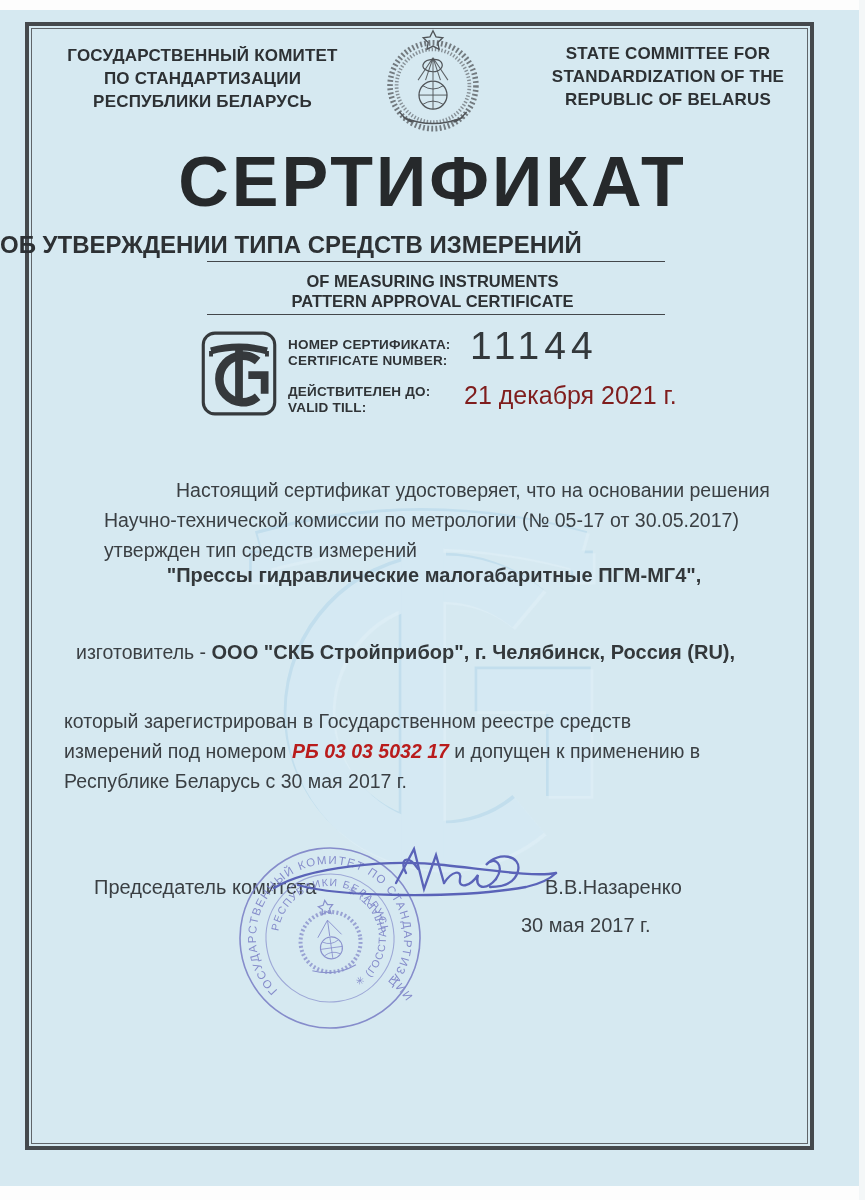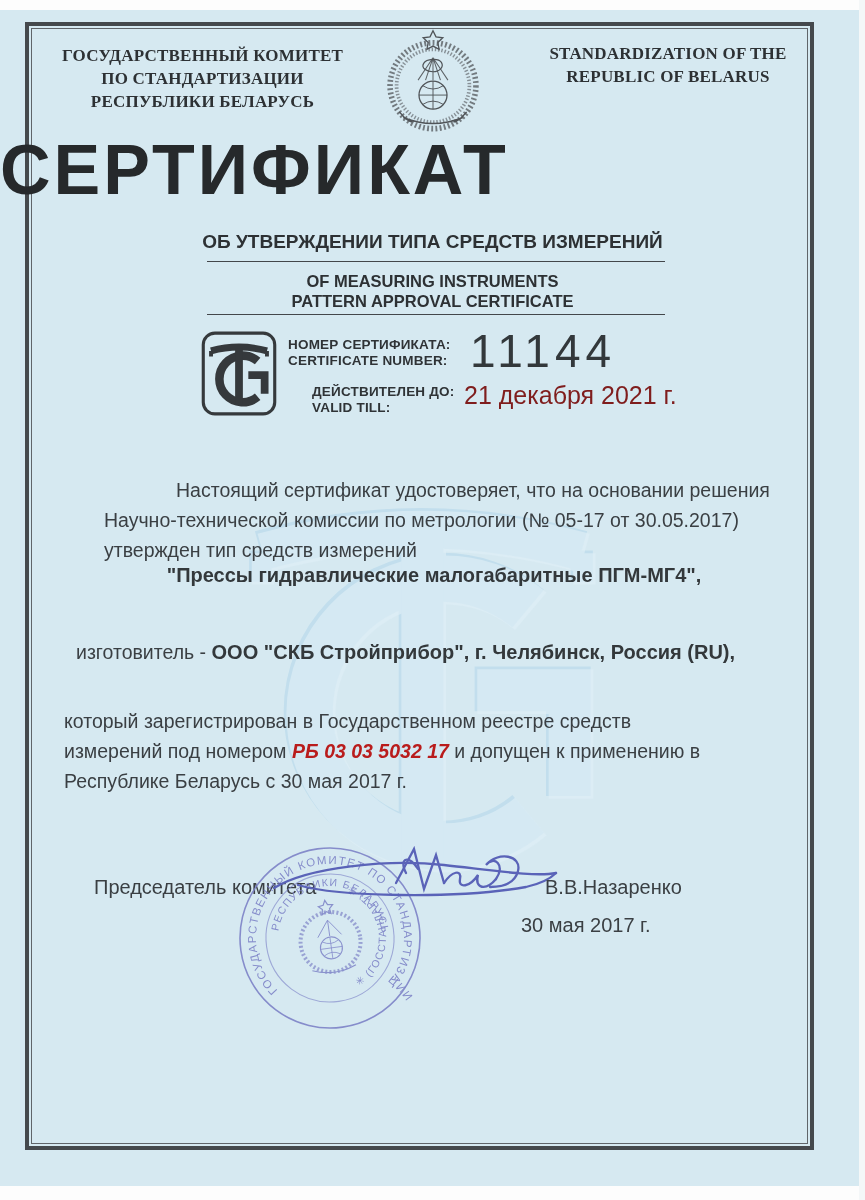--- a/index.html
+++ b/index.html
@@ -13,42 +13,42 @@
   .scan-edge-top{position:absolute;left:0;top:0;width:100%;height:10px;background:#fdfdfd;}
   .scan-edge-bottom{position:absolute;left:0;top:1186px;width:100%;height:14px;background:#fdfdfd;}
   .scan-edge-right{position:absolute;left:859px;top:0;width:6px;height:100%;background:#f4f7f8;}
 
   .frame{
     position:absolute; left:25px; top:22px; width:781px; height:1120px;
     border:4px solid #45494d;
   }
   .frame-inner{position:absolute; inset:2px; border:1px solid #60656a;}
 
-  .hdr{position:absolute; text-align:center; font-weight:bold; font-size:17px; line-height:23px; color:#2d3134; letter-spacing:.2px;font-family:Liberation Serif, serif;}
+  .hdr{position:absolute; text-align:center; font-weight:bold; font-size:17px; line-height:23px; color:#2d3134; letter-spacing:.2px;}
   .hdr-left{left:50px; top:44px; width:305px;}
   .hdr-right{left:522px; top:42px; width:292px;}
 
   .emblem{position:absolute; left:374px; top:26px; width:118px; height:112px; color:#505458;}
 
   .title{
-    position:absolute; left:0; top:130px; width:100%;
-    text-align:left; font-size:70px; font-weight:bold; letter-spacing:3px; color:#26292b;
+    position:absolute; left:0; top:142px; width:100%;
+    text-align:center; font-size:70px; font-weight:bold; letter-spacing:3px; color:#26292b;
   }
-  .subtitle-ru{position:absolute; left:0; top:231px; width:100%; text-align:center; font-size:19px; font-weight:bold; color:#2d3134;}
+  .subtitle-ru{position:absolute; left:0; top:231px; width:100%; font-size:24px; font-weight:bold; color:#2d3134;}
   .rule{position:absolute; height:1px; background:#43474b;}
   .rule-1{left:207px; top:261px; width:458px;}
   .rule-2{left:207px; top:314px; width:458px;}
   .subtitle-en{position:absolute; left:0; top:271px; width:100%; text-align:center; font-size:16.5px; font-weight:bold; line-height:20px; color:#2d3134;}
 
   .stb-logo{position:absolute; left:200px; top:330px; width:78px; height:87px; color:#35393c;}
 
   .cert-label{position:absolute; left:288px; font-size:13.5px; font-weight:bold; line-height:16px; color:#2f3336; letter-spacing:.2px;}
   .cert-label-num{top:337px;}
-  .cert-label-valid{top:384px;margin-left:24px;}
-  .cert-number{position:absolute; left:470px; top:324px; font-size:46px; letter-spacing:5px; color:#33383b; font-weight:normal;}
+  .cert-label-valid{top:384px;}
+  .cert-number{position:absolute; left:470px; top:324px; font-size:39px; letter-spacing:5px; color:#33383b; font-weight:normal;}
   .cert-date{position:absolute; left:464px; top:381px; font-size:25px; color:#7f1d1d;}
 
   .body-text{position:absolute; font-size:19.5px; line-height:30px; color:#3a3f43;}
   .para-1{left:64px; top:455px; width:690px; text-indent:72px;margin-left:40px;}
   .device-name{left:60px; top:560px; width:748px; text-align:center; font-weight:bold; font-size:20px; color:#33383b;}
   .manufacturer{left:76px; top:617px; width:720px;}
   .manufacturer b{font-size:20px; color:#33383b;}
   .para-2{left:64px; top:686px; width:660px;}
   .para-2 b{color:#b91c1c;font-style:italic;}
   .para-3{left:64px; top:786px; width:650px; text-indent:72px;}
@@ -113,20 +113,21 @@
 
     <path d="M50,40 c3,-5 16,-6 19,-1 c3,5 -2,10 -9,10 c-7,0 -13,-4 -10,-9 z" stroke-width="1.3"></path>
 
     <circle cx="60" cy="74" r="15" stroke-width="1.4"></circle>
     <path d="M45,74 h30 M60,59 v30 M49,64 q11,7 22,0 M49,84 q11,-7 22,0" stroke-width="1"></path>
 
     <path d="M28,98 q32,13 64,0 M24,92 q8,10 14,11 M96,92 q-8,10 -14,11" stroke-width="1.6"></path>
   </svg>
 
   <div class="hdr hdr-right">
+    <div>STATE COMMITTEE FOR</div>
     <div>STANDARDIZATION OF THE</div>
     <div>REPUBLIC OF BELARUS</div>
   </div>
 
   <div class="title">СЕРТИФИКАТ</div>
   <div class="subtitle-ru">ОБ УТВЕРЖДЕНИИ ТИПА СРЕДСТВ ИЗМЕРЕНИЙ</div>
   <div class="rule rule-1"></div>
   <div class="subtitle-en">
     <div>OF MEASURING INSTRUMENTS</div>
     <div>PATTERN APPROVAL CERTIFICATE</div>

